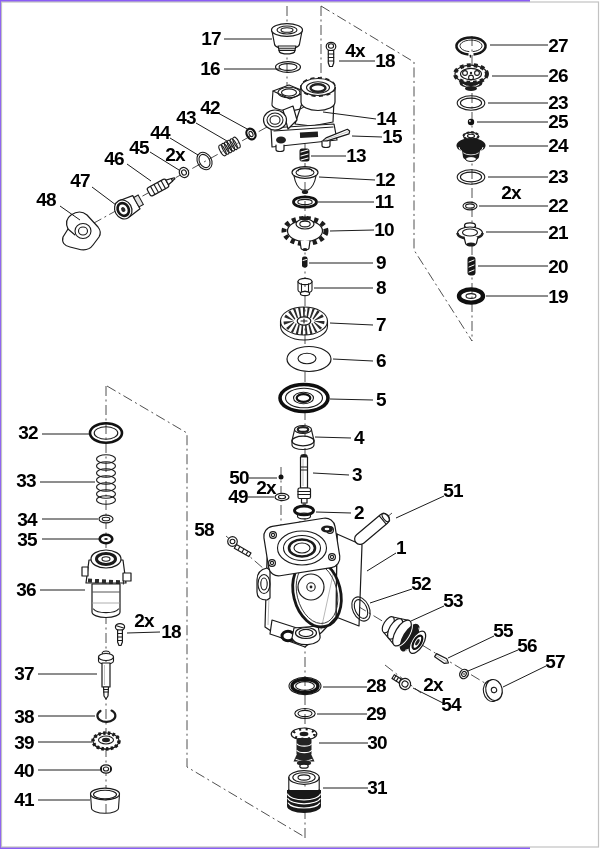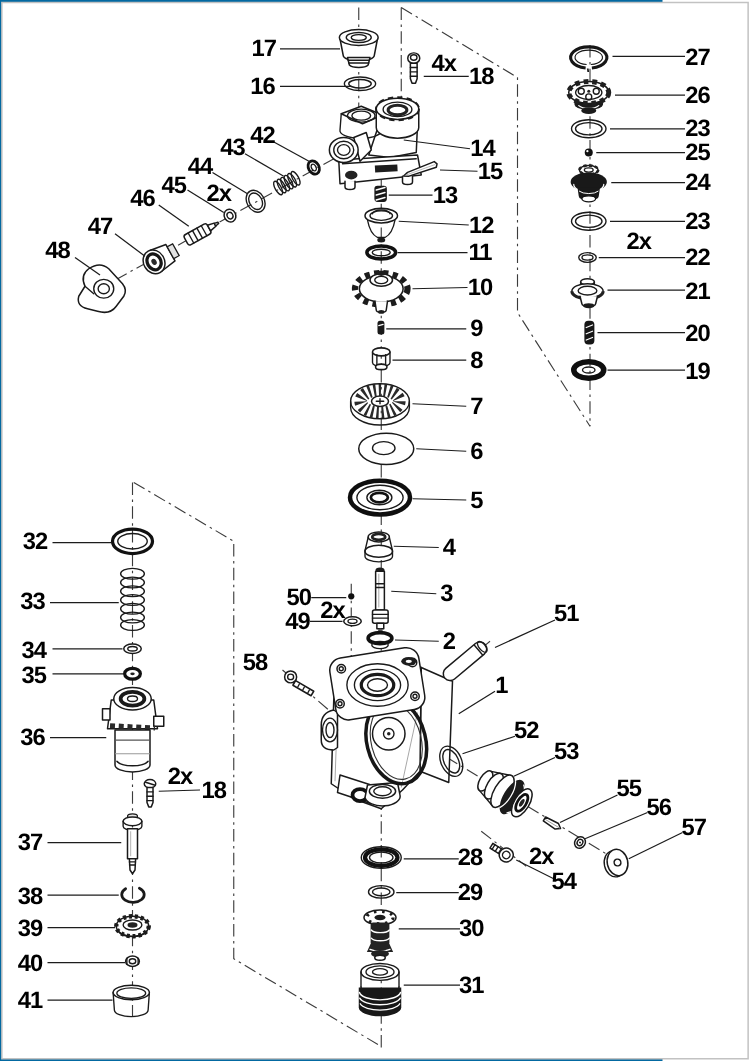--- a/index.html
+++ b/index.html
@@ -1,16 +1,16 @@
 <!DOCTYPE html>
 <html><head>
 <meta charset="utf-8">
 <style>
   html,body{margin:0;padding:0;background:#fff;}
-  .page{width:530px;height:849px;position:relative;background:#0369a1;text-align:right;}
+  .page{width:530px;height:849px;position:relative;background:#8b5cf6;text-align:right;}
   svg{display:block;}
   
   .p  {fill:#fff;stroke:#1a1a1a;stroke-width:1.2;stroke-linejoin:round;stroke-linecap:round;}
   .pn {fill:none;stroke:#1a1a1a;stroke-width:1.1;stroke-linejoin:round;stroke-linecap:round;}
   .pg {fill:#e3e3e3;stroke:#1a1a1a;stroke-width:1;}
   .ld {stroke:#1c1c1c;stroke-width:1;fill:none;}
   .ax {stroke:#3c3c3c;stroke-width:.9;fill:none;stroke-dasharray:10 3.5 2 3.5;}
   .wl {stroke:#fff;fill:none;stroke-linecap:round;}
   text.cl{font-family:"Liberation Sans",sans-serif;font-weight:700;font-size:19px;letter-spacing:-0.8px;fill:#000;text-anchor:middle;}
 </style>

